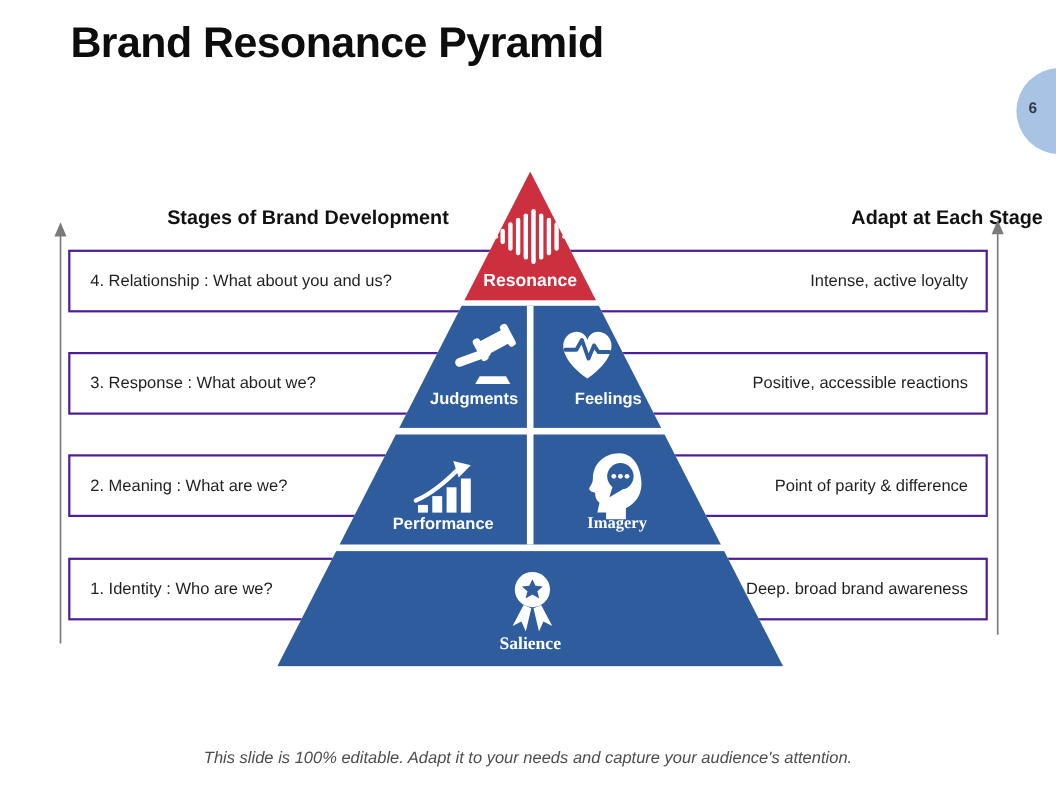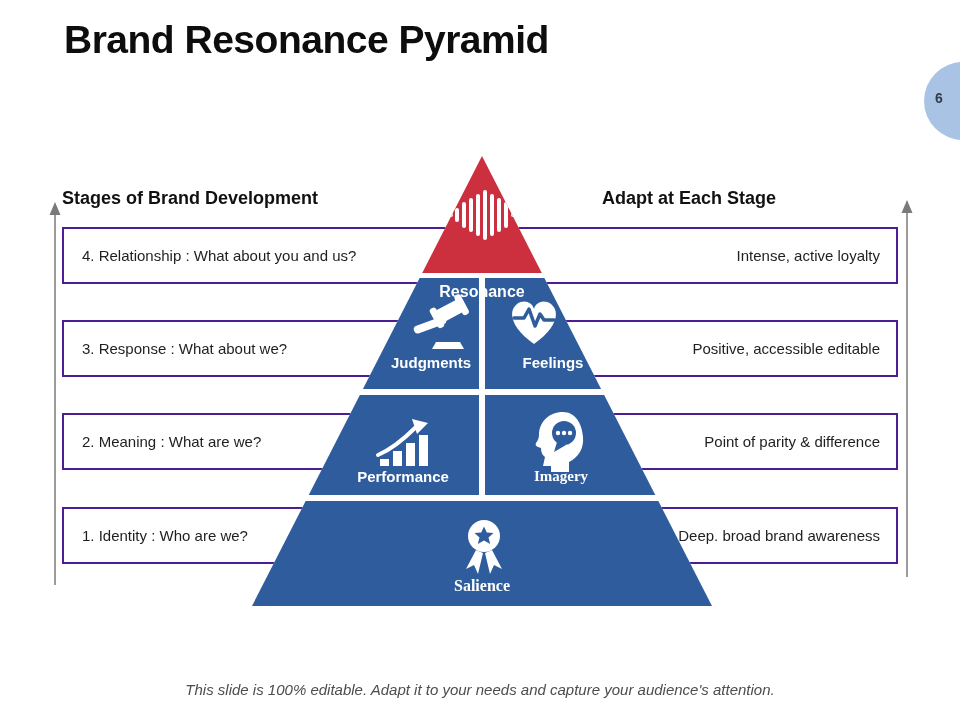--- a/index.html
+++ b/index.html
@@ -15,21 +15,21 @@
   
   .page-tab{
     position:absolute;left:924px;top:62px;width:78px;height:78px;
     border-radius:50%;background:#a9c3e5;
   }
   .page-tab span{
     position:absolute;left:11px;top:28px;font-size:14px;font-weight:bold;color:#333d49;
   }
   
   .col-header{
-    position:absolute;top:188px;width:346px;text-align:left;
+    position:absolute;top:188px;width:346px;text-align:right;
     font-size:18px;font-weight:bold;color:#111;
   }
   .col-header.left{left:62px;}
   .col-header.right{left:602px;}
   
   .row-box{
     position:absolute;left:62px;width:836px;height:57px;
     border:2px solid #4c1d95;box-sizing:border-box;
     display:flex;align-items:center;justify-content:space-between;
     padding:0 16px 0 18px;font-size:15px;color:#1f1f1f;background:#fff;z-index:1;
@@ -47,21 +47,21 @@
   .band-red{top:0;height:117px;background:#cc2f3e;}
   .band-b2{top:122px;height:111px;background:#2e5c9d;}
   .band-b3{top:239px;height:100px;background:#2e5c9d;}
   .band-b4{top:345px;height:105px;background:#2e5c9d;}
   .v-divider{position:absolute;left:227px;top:122px;width:6px;height:217px;background:#fff;}
   .p-icon{position:absolute;}
   .p-label{
     position:absolute;color:#fff;font-weight:bold;font-size:15px;
     text-align:center;line-height:17px;
   }
-  .lbl-resonance{left:168px;top:91px;width:124px;font-size:16px;margin-top:36px;}
+  .lbl-resonance{left:168px;top:91px;width:124px;font-size:16px;}
   .lbl-judgments{left:139px;top:198px;width:78px;}
   .lbl-feelings{left:256px;top:198px;width:90px;}
   .lbl-performance{left:96px;top:312px;width:110px;}
   .lbl-imagery{left:264px;top:312px;width:90px;font-family:Liberation Serif, serif;}
   .lbl-salience{left:180px;top:421px;width:100px;font-size:16px;font-family:Liberation Serif, serif;}
   
   .footer{
     position:absolute;left:0;top:681px;width:100%;text-align:center;
     font-style:italic;font-size:15px;color:#4d4d4d;
   }
@@ -79,21 +79,21 @@
 
   <div class="col-header left">Stages of Brand Development</div>
   <div class="col-header right">Adapt at Each Stage</div>
 
   <div class="row-box" style="top:227px">
     <span class="stage">4. Relationship : What about you and us?</span>
     <span class="goal">Intense,  active loyalty</span>
   </div>
   <div class="row-box" style="top:320px">
     <span class="stage">3. Response : What about we?</span>
-    <span class="goal">Positive, accessible editable</span>
+    <span class="goal">Positive, accessible reactions</span>
   </div>
   <div class="row-box" style="top:413px">
     <span class="stage">2. Meaning : What are we?</span>
     <span class="goal">Point of parity &amp; difference</span>
   </div>
   <div class="row-box" style="top:507px">
     <span class="stage">1. Identity  : Who are we?</span>
     <span class="goal">Deep. broad brand awareness</span>
   </div>
 

